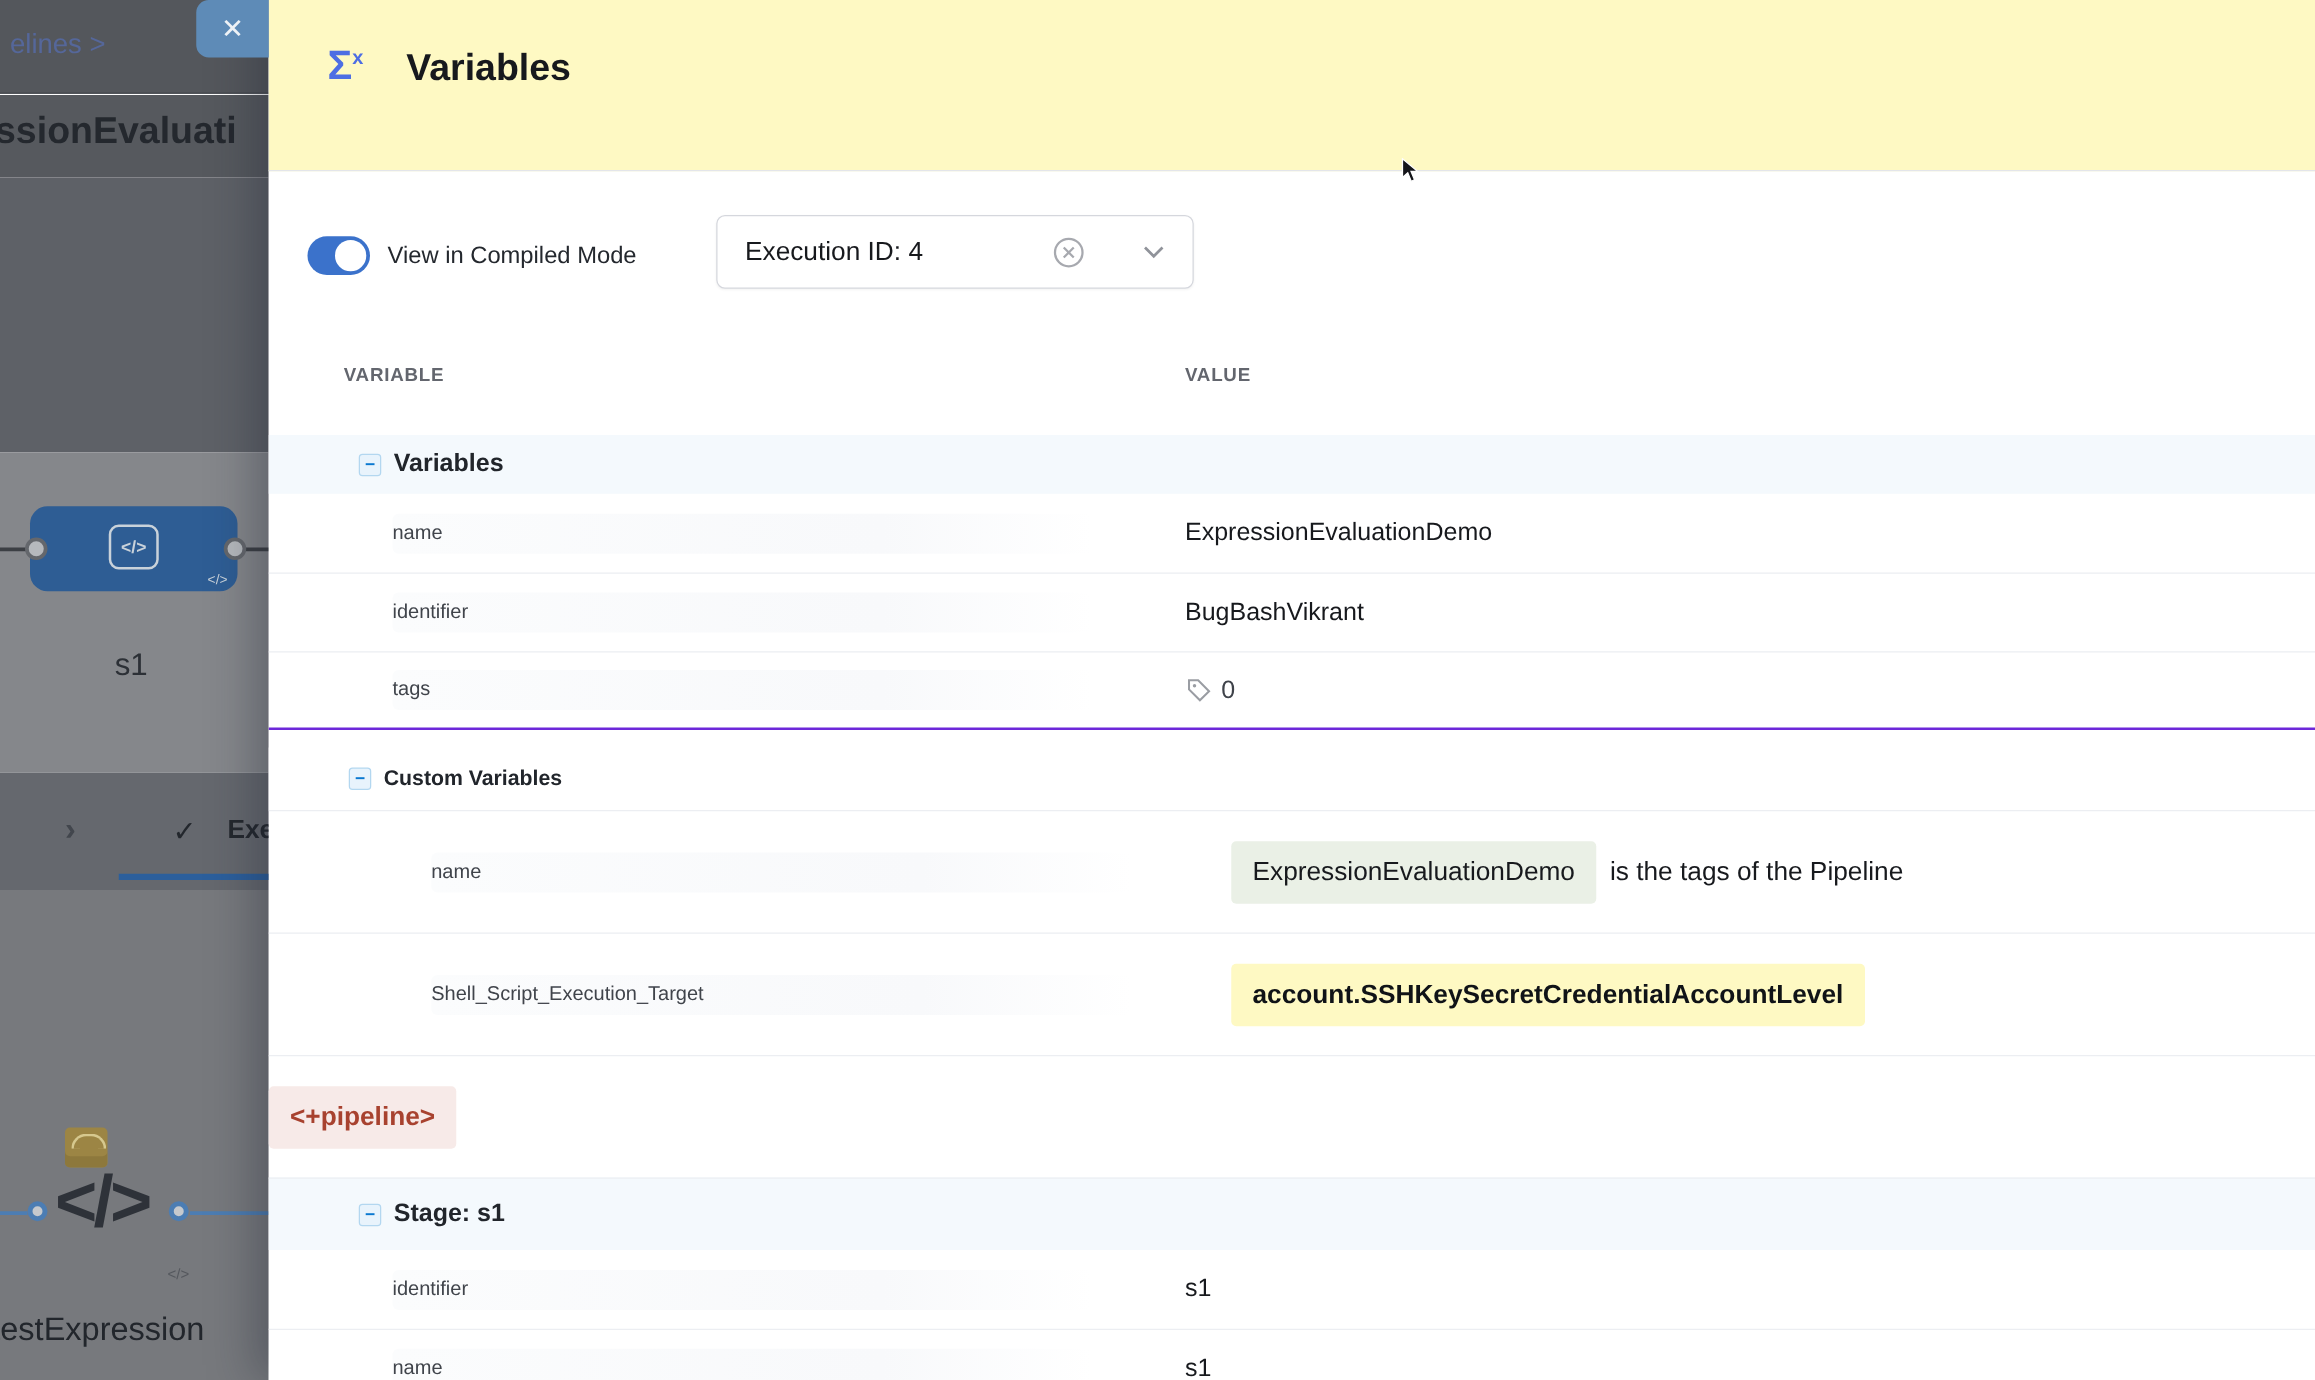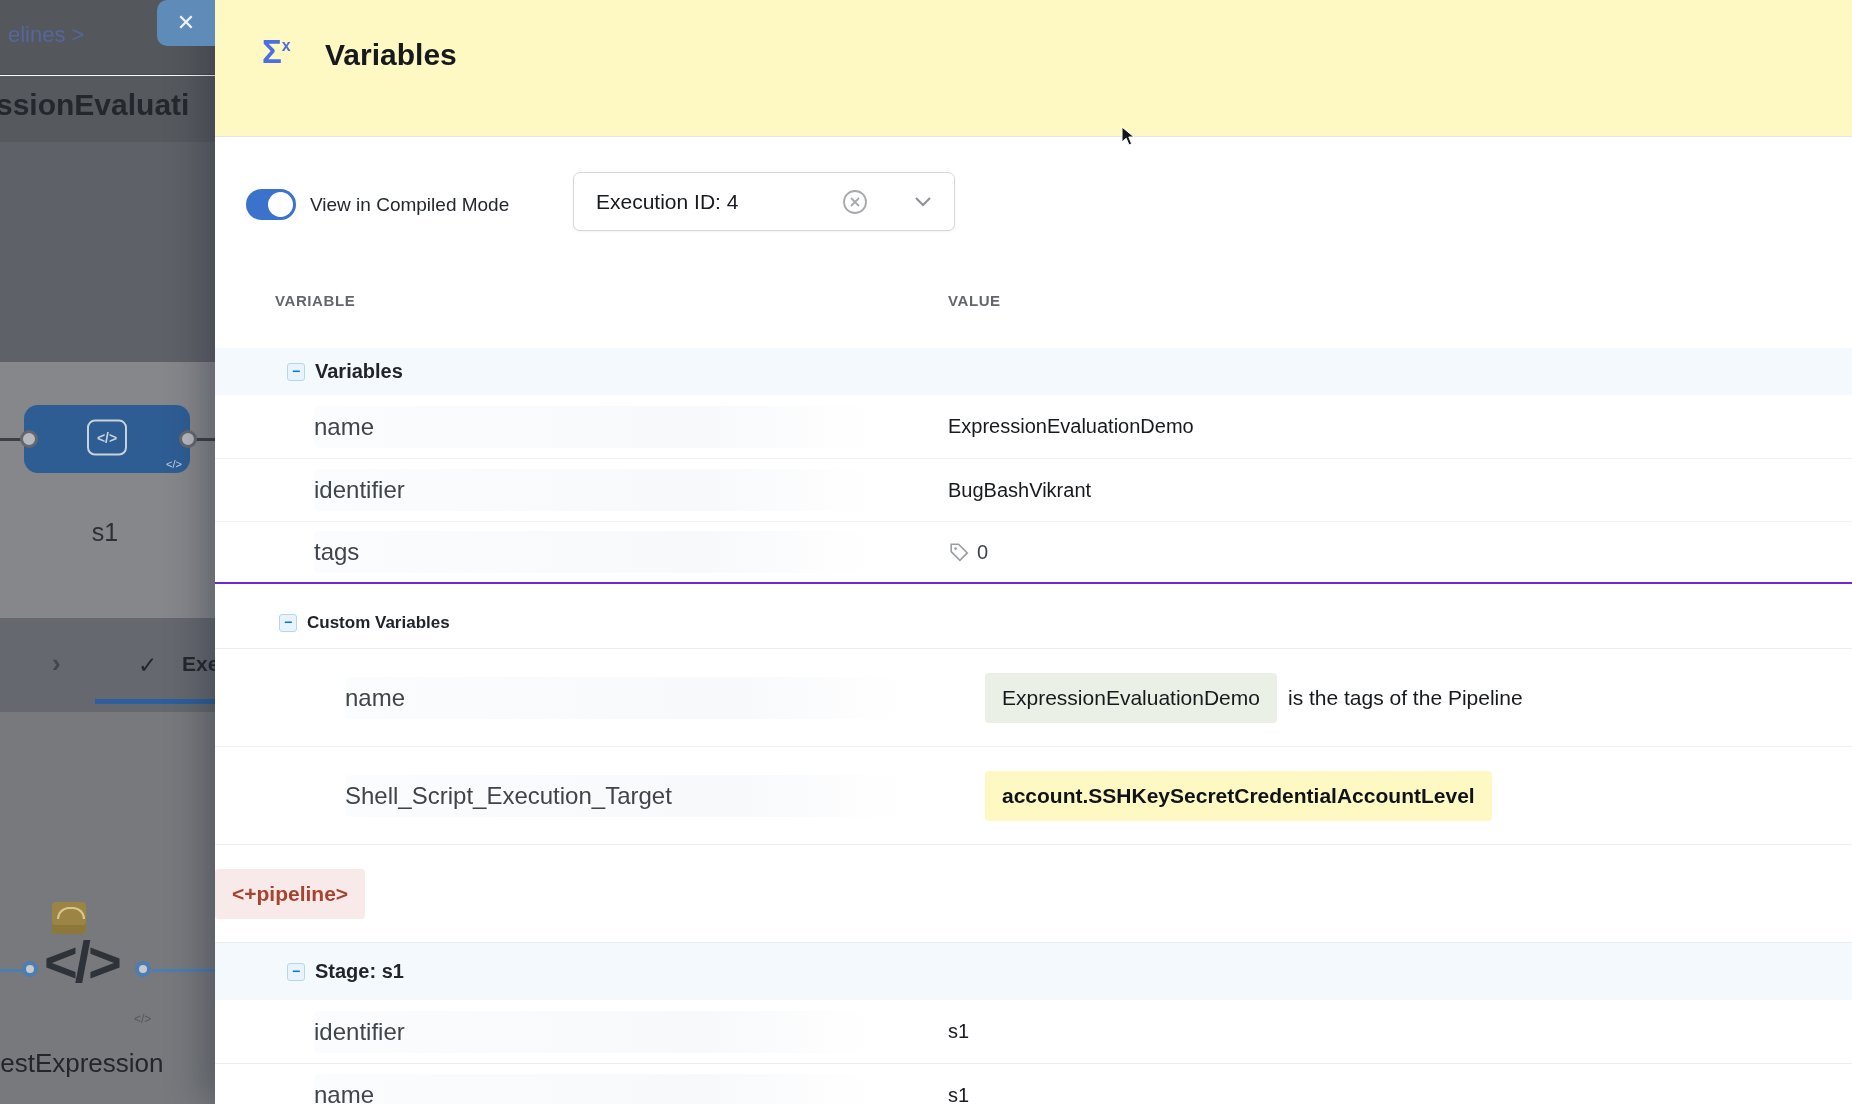--- a/index.html
+++ b/index.html
@@ -92,21 +92,21 @@
   .secplain .sec-label { font-size:17px; }
 
   .trow.kv { height:63px; }
   .trow.kv.bt { border-top:1px solid #eceef2; }
   .trow.kv.bb { border-bottom:2px solid #6d28d9; }
   .lbl { flex:0 0 auto; }
   .ind1 { width:733px; padding-left:99px; }
   .ind2 { width:770px; padding-left:130px; }
   .pill { display:inline-block; min-width:560px; padding:7px 12px 7px 0; border-radius:5px;
           background:linear-gradient(90deg,#fbfcfd 0%,#f8f9fb 70%,#fff 100%);
-          font-size:24px; color:#40444b; }
+          font-size:16px; color:#40444b; }
   .val { font-size:20px; font-weight:500; color:#17191d; display:flex; align-items:center; }
   .tagnum { margin-left:7px; font-size:20px; color:#3f434a; }
 
   .trow.tall { height:98px; border-top:1px solid #eceef2; }
   .chip { font-size:21px; padding:13px 17px; border-radius:4px; white-space:nowrap; }
   .chip.green  { background:#eaf0e6; color:#17191d; font-weight:500; }
   .chip.greenb { background:#fef9c3; color:#101317; font-weight:700; }
   .chip.red    { background:#f7eae8; color:#a8422f; font-weight:700; }
   .suffix { font-size:21px; font-weight:500; color:#17191d; margin-left:11px; }
 

